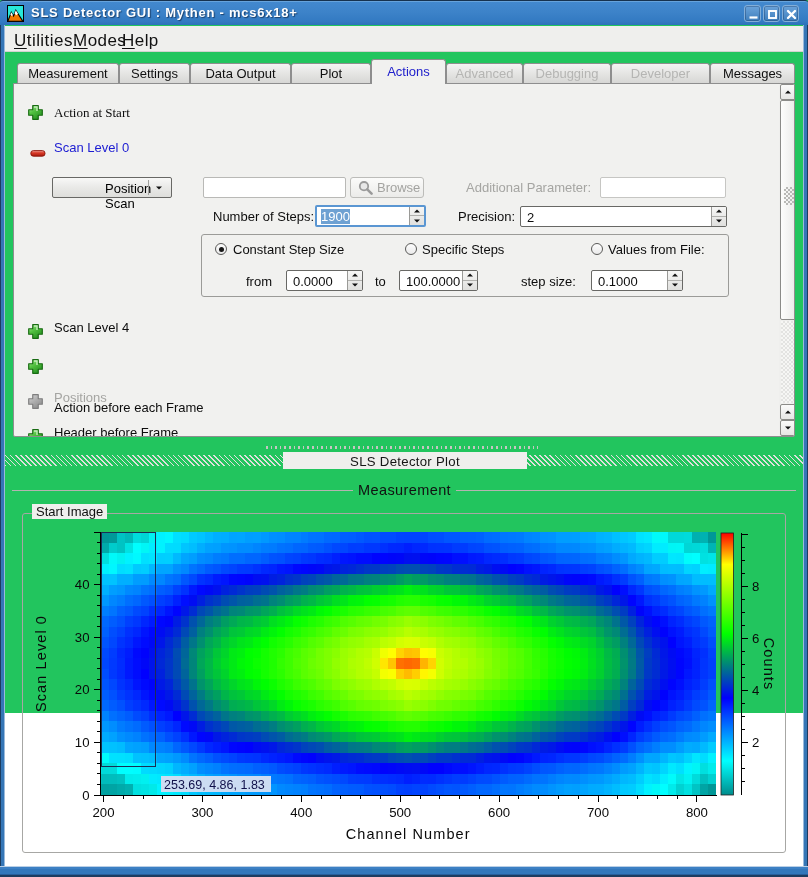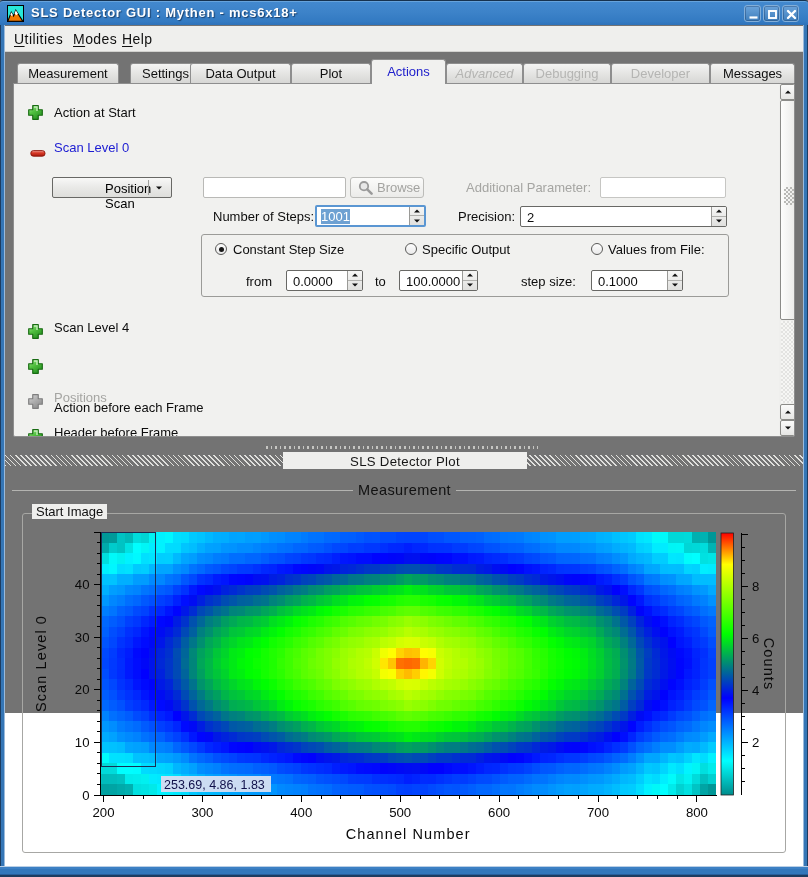--- a/index.html
+++ b/index.html
@@ -1,16 +1,16 @@
 <!DOCTYPE html>
 <html><head><meta charset="utf-8"><style>
 * { margin:0; padding:0; box-sizing:border-box; }
 html,body { width:808px; height:877px; overflow:hidden; background:#fff;
   font-family:"Liberation Sans", sans-serif; }
-#win { position:relative; width:808px; height:713px; background:#737373; }
+#win { position:relative; width:808px; height:713px; background:#22c55e; }
 .abs { position:absolute; }
 
 #tbar { left:0; top:0; width:808px; height:25px; border-radius:3px 3px 0 0;
   background:linear-gradient(#4389cf 0%,#3d83c9 45%,#337ac2 85%,#2d72ba 100%);
   border-top:1px solid #16324f; box-shadow:inset 0 1px 0 #66a3dc; }
 #brd-l { left:0; top:25px; width:5px; height:852px;
   background:linear-gradient(90deg,#1d3c60 0 1px,#3576b6 1px 4px,#99badc 4px 5px); }
 #brd-r { right:0; top:25px; width:5px; height:852px;
   background:linear-gradient(90deg,#99badc 0 1px,#3576b6 1px 4px,#1d3c60 4px 5px); }
 #brd-b { left:0; top:866px; width:808px; height:11px;
@@ -19,21 +19,21 @@
   text-shadow:1px 1px 1px rgba(10,30,60,0.65); letter-spacing:0.75px; }
 .wbtn { position:absolute; top:4px; width:17px; height:17px; border-radius:3px;
   background:linear-gradient(#6ba3da,#3f7fbd); border:1px solid #82aed8;
   box-shadow:inset 0 0 0 1px rgba(20,50,90,0.35); color:#fff; }
 .wbtn svg { position:absolute; left:2px; top:2px; }
 
 #wicon { position:absolute; left:7px; top:4px; width:17px; height:17px; }
 
 #menub { left:5px; top:26px; width:798px; height:26px; background:#efefed;
   border-bottom:1px solid #d2d2cf; }
-#menub span { position:absolute; top:5px; font-size:14px; color:#111; letter-spacing:0.45px; }
+#menub span { position:absolute; top:5px; font-size:17px; color:#111; letter-spacing:0.45px; }
 #menub u { text-decoration:underline; text-underline-offset:2px; }
 
 .tab { position:absolute; top:63px; height:20px; border:1px solid #8e8e8e; border-bottom:none;
   border-radius:3px 3px 0 0; background:linear-gradient(#f4f4f3,#e2e2e0 60%,#d7d7d5);
   font-size:13px; text-align:center; color:#101010; padding-top:2px; }
 .tab.dis { color:#b5b5b3; }
 #tabact { position:absolute; top:59px; height:25px; border:1px solid #8e8e8e; border-bottom:none;
   border-radius:3px 3px 0 0; background:#f1f1ef; color:#2121cc; font-size:13px;
   text-align:center; padding-top:4px; z-index:5; }
 #pane { left:13px; top:83px; width:782px; height:354px; background:#f1f1ef;
@@ -119,43 +119,43 @@
   <div class="abs" id="brd-l"></div>
   <div class="abs" id="brd-r"></div>
   <div class="abs" id="brd-b"></div>
   <div class="abs" id="menub">
     <span style="left:9px;"><u>U</u>tilities</span>
     <span style="left:68px;"><u>M</u>odes</span>
     <span style="left:117px;"><u>H</u>elp</span>
   </div>
 
   <div class="tab" style="left:17px; width:102px;">Measurement</div>
-  <div class="tab" style="left:130px; width:71px;">Settings</div>
+  <div class="tab" style="left:119px; width:71px;">Settings</div>
   <div class="tab" style="left:190px; width:101px;">Data Output</div>
   <div class="tab" style="left:291px; width:80px;">Plot</div>
   <div id="tabact" style="left:371px; width:75px;">Actions</div>
-  <div class="tab dis" style="left:446px; width:77px;font-style:italic;">Advanced</div>
+  <div class="tab dis" style="left:446px; width:77px;">Advanced</div>
   <div class="tab dis" style="left:523px; width:88px;">Debugging</div>
   <div class="tab dis" style="left:611px; width:99px;">Developer</div>
   <div class="tab" style="left:710px; width:85px;">Messages</div>
 
   <div class="abs" id="pane">
 
     <div class="abs" style="left:13px; top:20px;"><svg width="17" height="17" viewBox="0 0 16 16">
           <defs>
 <linearGradient id="pg1" x1="0" y1="0" x2="0.7" y2="1">
 <stop offset="0" stop-color="#b0eea2"></stop>
               <stop offset="0.45" stop-color="#53c241"></stop>
               <stop offset="1" stop-color="#259020"></stop>
             </linearGradient>
           </defs>
 <path d="M5.4 1.6 h5.2 v3.8 h3.8 v5.2 h-3.8 v3.8 h-5.2 v-3.8 h-3.8 v-5.2 h3.8 z" fill="url(#pg1)" stroke="#186b12" stroke-width="1.1" stroke-linejoin="round"></path>
 <path d="M6.6 2.8 h2.8 v3.8" fill="none" stroke="#d2f2c8" stroke-width="1.4" opacity="0.85"></path>
         </svg></div>
-    <div class="lbl" style="left:40px; top:21px;">Action at Start</div>
+    <div class="lbl" style="left:40px; top:21px;font-family:Liberation Serif, serif;">Action at Start</div>
     <div class="abs" style="left:16px; top:60px;"><svg width="16" height="9" viewBox="0 0 16 9">
           <defs>
 <linearGradient id="mr" x1="0" y1="0" x2="0" y2="1">
 <stop offset="0" stop-color="#f2a89e"></stop>
               <stop offset="0.4" stop-color="#da3a28"></stop>
               <stop offset="1" stop-color="#a81a0c"></stop>
             </linearGradient>
           </defs>
 <rect x="0.8" y="1.6" width="14.2" height="5.6" rx="2.6" fill="url(#mr)" stroke="#8a1208" stroke-width="0.9"></rect>
         </svg></div>
@@ -173,21 +173,21 @@
 <circle cx="7" cy="6.2" r="4.2" fill="#e8e8e8" stroke="#9a9a9a" stroke-width="1.8"></circle>
 <line x1="10.2" y1="9.4" x2="14.6" y2="13.6" stroke="#9a9a9a" stroke-width="2.6" stroke-linecap="round"></line>
           </svg></span>
       <span style="position:absolute; left:26px; top:2px; font-size:13px; color:#a3a3a0;">Browse</span>
     </div>
     <div class="lbl dis2" style="left:452px; top:96px;">Additional Parameter:</div>
     <div class="fld" style="left:586px; top:93px; width:126px; height:21px; border-color:#c6c6c3;"></div>
 
     <div class="lbl" style="left:191px; top:125px;margin-left:8px;">Number of Steps:</div>
     <div class="spin" style="left:301px; top:121px; width:111px; height:22px; border:2px solid #5a96d2;">
-      <span class="sv" style="left:4px; top:2px;"><span style="background:#6ea1d2; color:#fff;">1001</span></span>
+      <span class="sv" style="left:4px; top:2px;"><span style="background:#6ea1d2; color:#fff;">1900</span></span>
       <div class="btns" style="border-radius:0;">
           <div class="b1">
             <span class="arr-u"></span>
           </div>
           <div style="position:absolute; left:0; right:0; top:50%; bottom:0;">
             <span class="arr-d"></span>
           </div>
         </div>
     </div>
     <div class="lbl" style="left:444px; top:125px;">Precision:</div>
@@ -200,21 +200,21 @@
           <div style="position:absolute; left:0; right:0; top:50%; bottom:0;">
             <span class="arr-d"></span>
           </div>
         </div>
     </div>
 
     <div class="gbox" style="left:187px; top:150px; width:528px; height:63px;"></div>
     <div class="radio on" style="left:201px; top:159px;"></div>
     <div class="lbl" style="left:219px; top:158px;">Constant Step Size</div>
     <div class="radio" style="left:391px; top:159px;"></div>
-    <div class="lbl" style="left:408px; top:158px;">Specific Output</div>
+    <div class="lbl" style="left:408px; top:158px;">Specific Steps</div>
     <div class="radio" style="left:577px; top:159px;"></div>
     <div class="lbl" style="left:594px; top:158px;">Values from File:</div>
 
     <div class="lbl" style="left:232px; top:190px;">from</div>
     <div class="spin" style="left:272px; top:186px; width:77px; height:21px;">
       <span class="sv">0.0000</span>
       <div class="btns">
           <div class="b1">
             <span class="arr-u"></span>
           </div>

